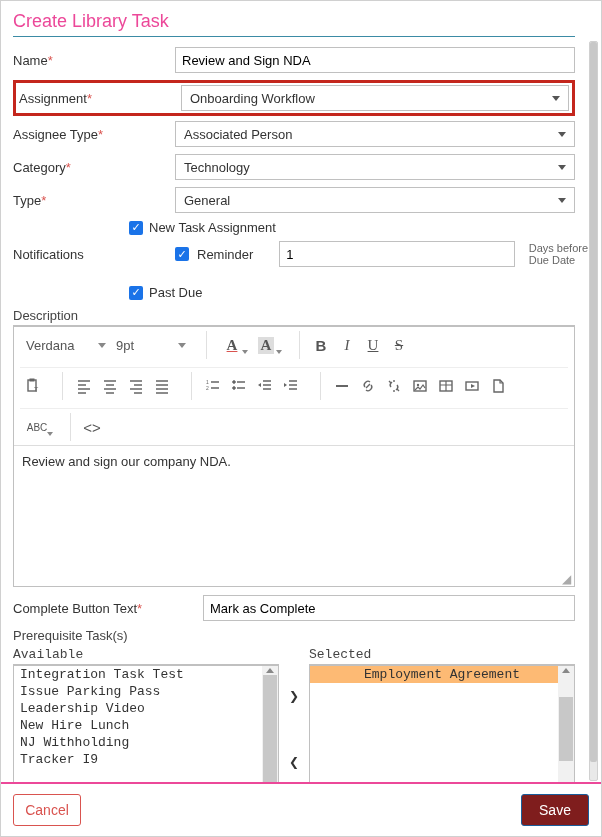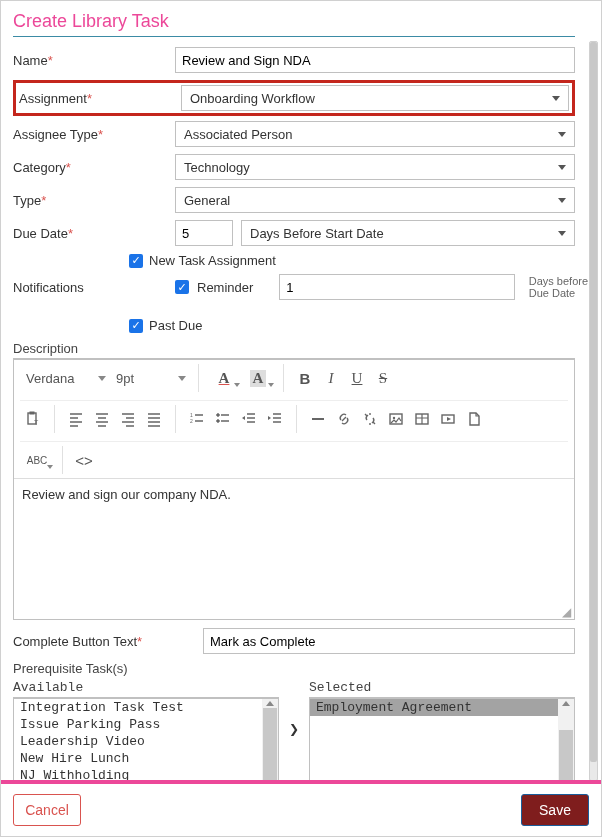--- a/index.html
+++ b/index.html
@@ -177,21 +177,21 @@
     display: flex;
     flex-wrap: wrap;
     align-items: center;
     gap: 4px 2px;
     background: #fff;
   }
   .tgroup {
     display: flex;
     align-items: center;
     border-right: 1px solid #e0e0e0;
-    padding-right: 8px;
+    padding-right: 16px;
     margin-right: 6px;
     height: 28px;
   }
   .tgroup:last-child { border-right: none; }
   .tsel {
     display: inline-flex;
     align-items: center;
     border: none;
     background: #fff;
     padding: 2px 18px 2px 6px;
@@ -299,21 +299,22 @@
     position: relative;
     background: #fff;
   }
   .listbox .item {
     padding: 1px 6px;
     font-size: 13px;
     color: #333;
     white-space: nowrap;
   }
   .listbox .item.sel {
-    background: #a3a3a3;
+    background: #fdba74;
+    text-align: center;
   }
   .listbox .sb {
     position: absolute;
     right: 0;
     top: 0;
     bottom: 0;
     width: 16px;
     background: #f1f1f1;
     display: flex;
     flex-direction: column;
@@ -352,21 +353,21 @@
   }
   .mover .mbtn {
     width: 10px;
     height: 14px;
     font-size: 12px;
     color: #333;
     cursor: pointer;
     line-height: 1;
   }
   .footer {
-    border-top: 4px solid #ec4899;
+    border-top: 2px solid #ec4899;
     padding: 10px 12px;
     display: flex;
     justify-content: space-between;
     align-items: center;
   }
   .btn {
     min-width: 68px;
     height: 32px;
     border-radius: 3px;
     font-size: 14px;
@@ -446,33 +447,20 @@
       <div class="label">
         <span>Type</span><span class="req">*</span>
       </div>
       <div class="field">
         <div class="select">
           <span>General</span>
         </div>
       </div>
     </div>
 
-    <div class="row due-row">
-      <div class="label">
-        <span>Due Date</span><span class="req">*</span>
-      </div>
-      <div class="field" style="display:flex;">
-        <input type="text" class="textinput num" value="5" style="">
-        <div class="select-wrap" style="flex:1;">
-          <div class="select">
-            <span>Days Before Start Date</span>
-          </div>
-        </div>
-      </div>
-    </div>
 
     <div class="checkbox-row">
       <span class="cb"></span>
       <span>New Task Assignment</span>
     </div>
 
     <div class="notif-row">
       <div class="label-v">Notifications</div>
       <div class="checks">
         <span class="cb"></span>

